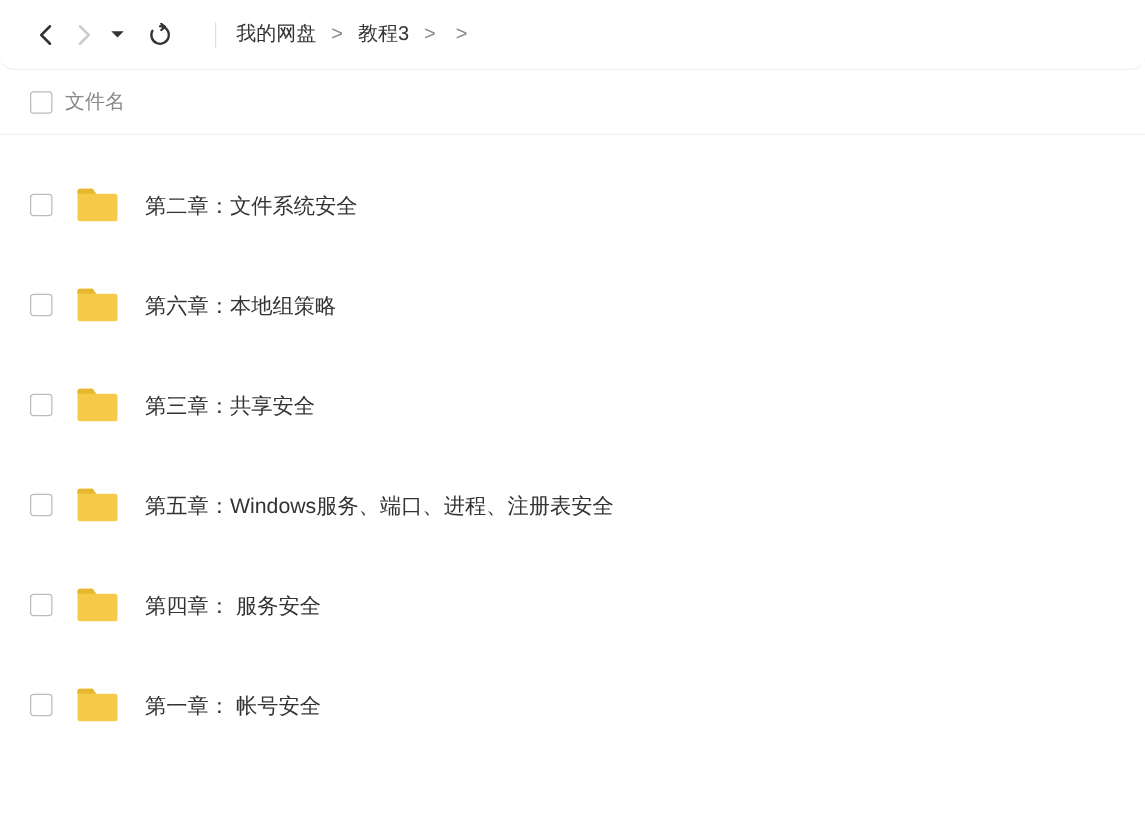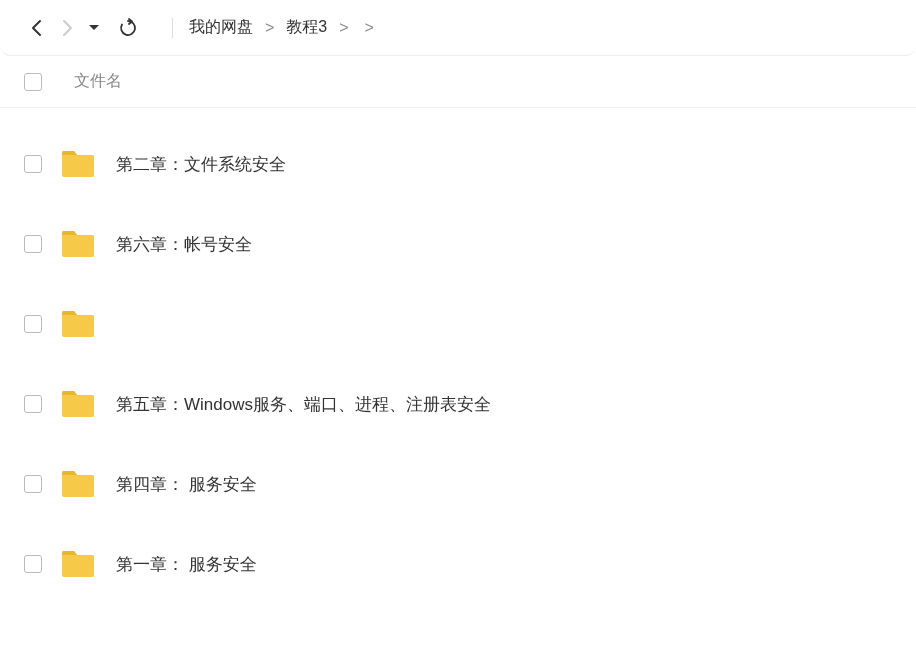--- a/index.html
+++ b/index.html
@@ -75,21 +75,21 @@
     }
     .checkbox {
       width: 18px;
       height: 18px;
       border: 1.5px solid #bbbbbb;
       border-radius: 3px;
       cursor: pointer;
       flex-shrink: 0;
     }
     .col-name {
-      margin-left: 32px;
+      margin-left: 10px;
       font-size: 16px;
       color: #888888;
     }
     .file-list {
       padding-top: 16px;
     }
     .file-row {
       display: flex;
       align-items: center;
       height: 80px;
@@ -166,30 +166,31 @@
     <div class="file-name">第二章：文件系统安全</div>
   </div>
   <div class="file-row">
     <div class="checkbox"></div>
     <div class="folder-icon">
       <svg viewBox="0 0 36 30">
           <path d="M 2 4 Q 2 2 4 2 L 14 2 L 17 6 L 32 6 Q 34 6 34 8 L 34 26 Q 34 28 32 28 L 4 28 Q 2 28 2 26 Z" fill="#F7C948"></path>
           <path d="M 2 4 Q 2 2 4 2 L 14 2 L 17 6 L 2 6 Z" fill="#E8B730"></path>
         </svg>
     </div>
-    <div class="file-name">第六章：帐号安全</div>
-  </div>
-  <div class="file-row">
-    <div class="checkbox"></div>
-    <div class="folder-icon">
-      <svg viewBox="0 0 36 30">
-          <path d="M 2 4 Q 2 2 4 2 L 14 2 L 17 6 L 32 6 Q 34 6 34 8 L 34 26 Q 34 28 32 28 L 4 28 Q 2 28 2 26 Z" fill="#F7C948"></path>
-          <path d="M 2 4 Q 2 2 4 2 L 14 2 L 17 6 L 2 6 Z" fill="#E8B730"></path>
-        </svg>
-    </div>
+    <div class="file-name">第六章：本地组策略</div>
+  </div>
+  <div class="file-row">
+    <div class="checkbox"></div>
+    <div class="folder-icon">
+      <svg viewBox="0 0 36 30">
+          <path d="M 2 4 Q 2 2 4 2 L 14 2 L 17 6 L 32 6 Q 34 6 34 8 L 34 26 Q 34 28 32 28 L 4 28 Q 2 28 2 26 Z" fill="#F7C948"></path>
+          <path d="M 2 4 Q 2 2 4 2 L 14 2 L 17 6 L 2 6 Z" fill="#E8B730"></path>
+        </svg>
+    </div>
+    <div class="file-name">第三章：共享安全</div>
   </div>
   <div class="file-row">
     <div class="checkbox"></div>
     <div class="folder-icon">
       <svg viewBox="0 0 36 30">
           <path d="M 2 4 Q 2 2 4 2 L 14 2 L 17 6 L 32 6 Q 34 6 34 8 L 34 26 Q 34 28 32 28 L 4 28 Q 2 28 2 26 Z" fill="#F7C948"></path>
           <path d="M 2 4 Q 2 2 4 2 L 14 2 L 17 6 L 2 6 Z" fill="#E8B730"></path>
         </svg>
     </div>
     <div class="file-name">第五章：Windows服务、端口、进程、注册表安全</div>
@@ -205,15 +206,15 @@
     <div class="file-name">第四章： 服务安全</div>
   </div>
   <div class="file-row">
     <div class="checkbox"></div>
     <div class="folder-icon">
       <svg viewBox="0 0 36 30">
           <path d="M 2 4 Q 2 2 4 2 L 14 2 L 17 6 L 32 6 Q 34 6 34 8 L 34 26 Q 34 28 32 28 L 4 28 Q 2 28 2 26 Z" fill="#F7C948"></path>
           <path d="M 2 4 Q 2 2 4 2 L 14 2 L 17 6 L 2 6 Z" fill="#E8B730"></path>
         </svg>
     </div>
-    <div class="file-name">第一章： 服务安全</div>
+    <div class="file-name">第一章： 帐号安全</div>
   </div>
 </div>
 
 </body></html>

